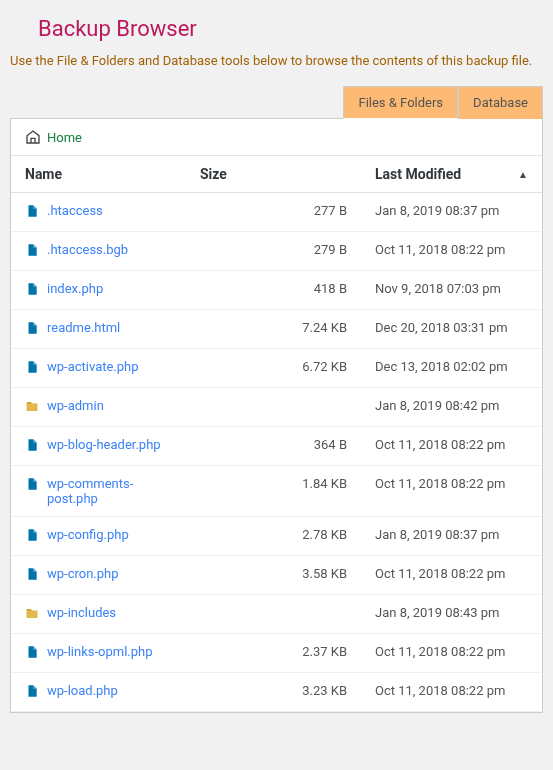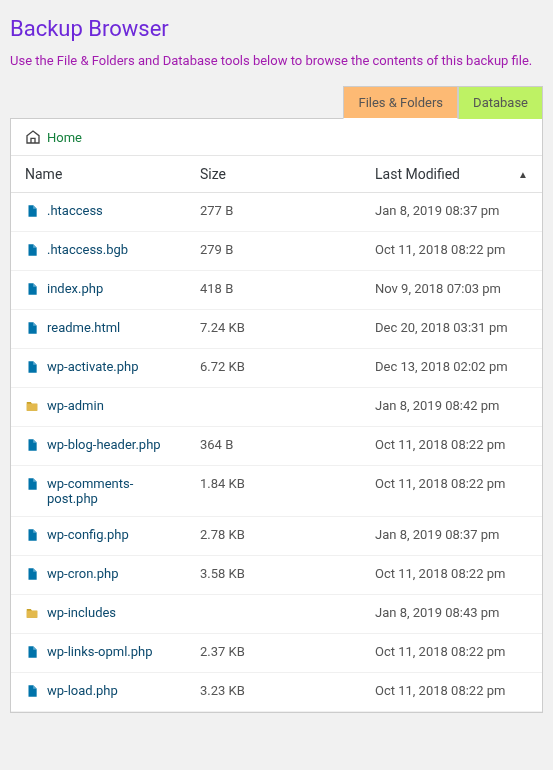--- a/index.html
+++ b/index.html
@@ -6,39 +6,40 @@
     body {
       font-family: -apple-system, BlinkMacSystemFont, "Segoe UI", Roboto, sans-serif;
       background: #f1f1f1;
       width: 553px;
       color: #23282d;
       padding: 10px;
     }
     .page-title {
       font-size: 22px;
       font-weight: 400;
-      color: #6d28d9;
+      color: #be185d;
       margin-bottom: 12px;
       margin-top: 6px;
+      margin-left: 28px;
     }
     .page-desc {
       font-size: 13px;
-      color: #a21caf;
+      color: #a16207;
       margin-bottom: 18px;
     }
     .tabs {
       display: flex;
       justify-content: flex-end;
       gap: 0;
     }
     .tab {
       padding: 8px 14px;
       font-size: 13px;
       color: #555;
-      background: #bef264;
+      background: #fdba74;
       border: 1px solid #ccc;
       border-bottom: none;
       cursor: pointer;
     }
     .tab.active {
       background: #fdba74;
       border-bottom: 1px solid #fff;
       position: relative;
       z-index: 2;
     }
@@ -64,21 +65,21 @@
       font-size: 13px;
       text-decoration: none;
       cursor: pointer;
     }
     .table {
       width: 100%;
       border-collapse: collapse;
     }
     .table th {
       text-align: left;
-      font-weight: 400;
+      font-weight: 700;
       font-size: 14px;
       color: #32373c;
       padding: 10px 14px;
       border-bottom: 1px solid #e1e1e1;
       cursor: pointer;
     }
     .th-inner {
       display: flex;
       align-items: center;
       justify-content: space-between;
@@ -88,35 +89,35 @@
       color: #444;
     }
     .table td {
       padding: 10px 14px;
       font-size: 13px;
       color: #555;
       border-bottom: 1px solid #f0f0f0;
       vertical-align: top;
     }
     .col-name { width: 175px; }
-    .col-size { width: 175px; }
+    .col-size { width: 175px; text-align: right; }
     .col-modified { width: auto; }
     .name-cell {
       display: flex;
       align-items: flex-start;
       gap: 8px;
     }
     .file-icon, .folder-icon {
       width: 14px;
       height: 14px;
       flex-shrink: 0;
       margin-top: 1px;
     }
     .file-link {
-      color: #0c4a6e;
+      color: #3b82f6;
       text-decoration: none;
       cursor: pointer;
       word-break: break-word;
     }
   </style>
 </head>
 <body>
 
 <h1 class="page-title">Backup Browser</h1>
 <p class="page-desc">Use the File &amp; Folders and Database tools below to browse the contents of this backup file.</p>

